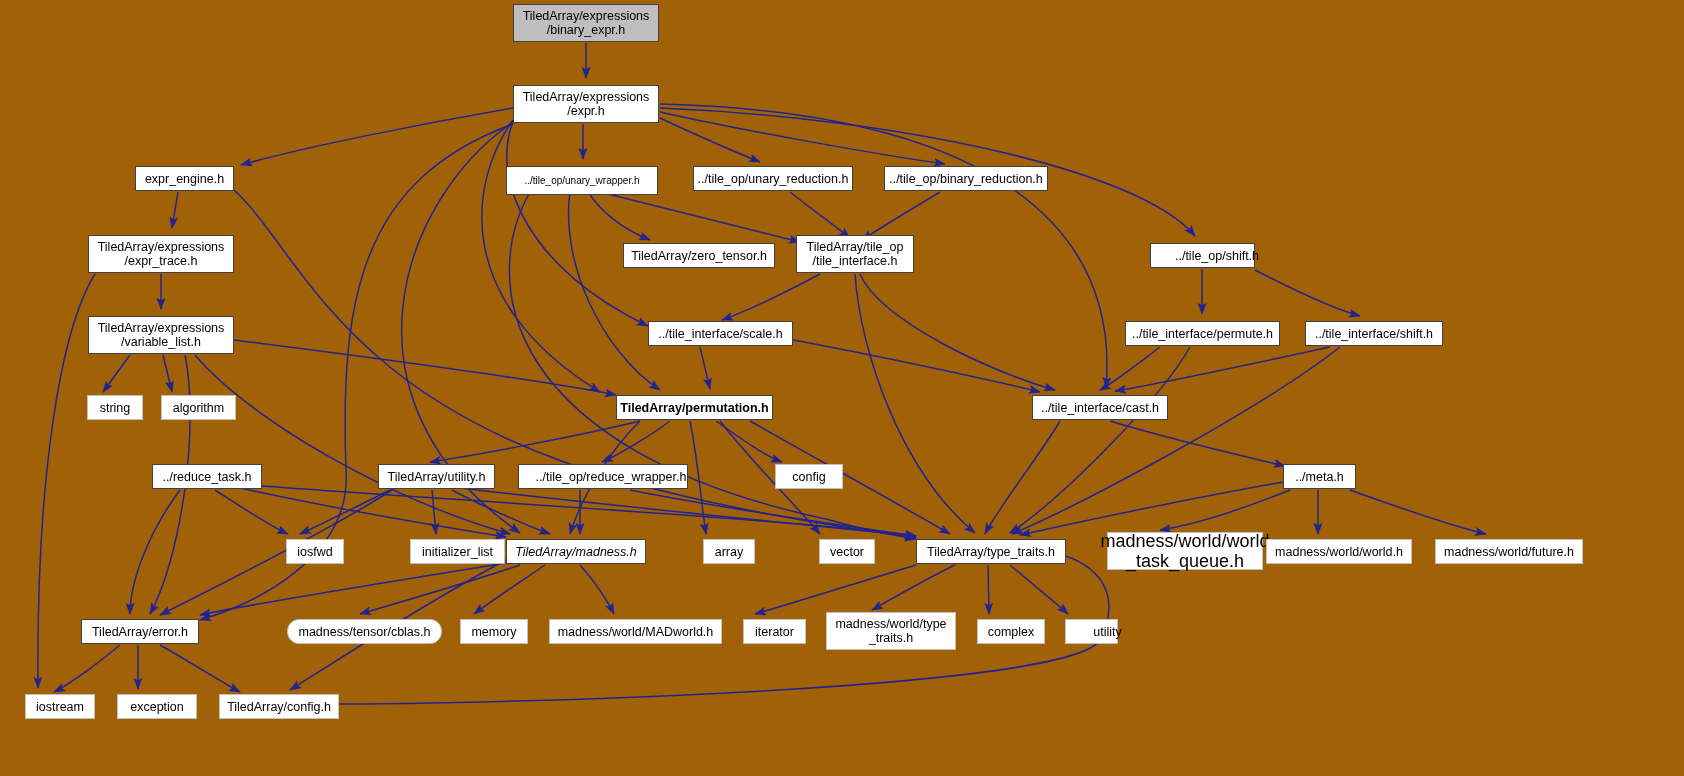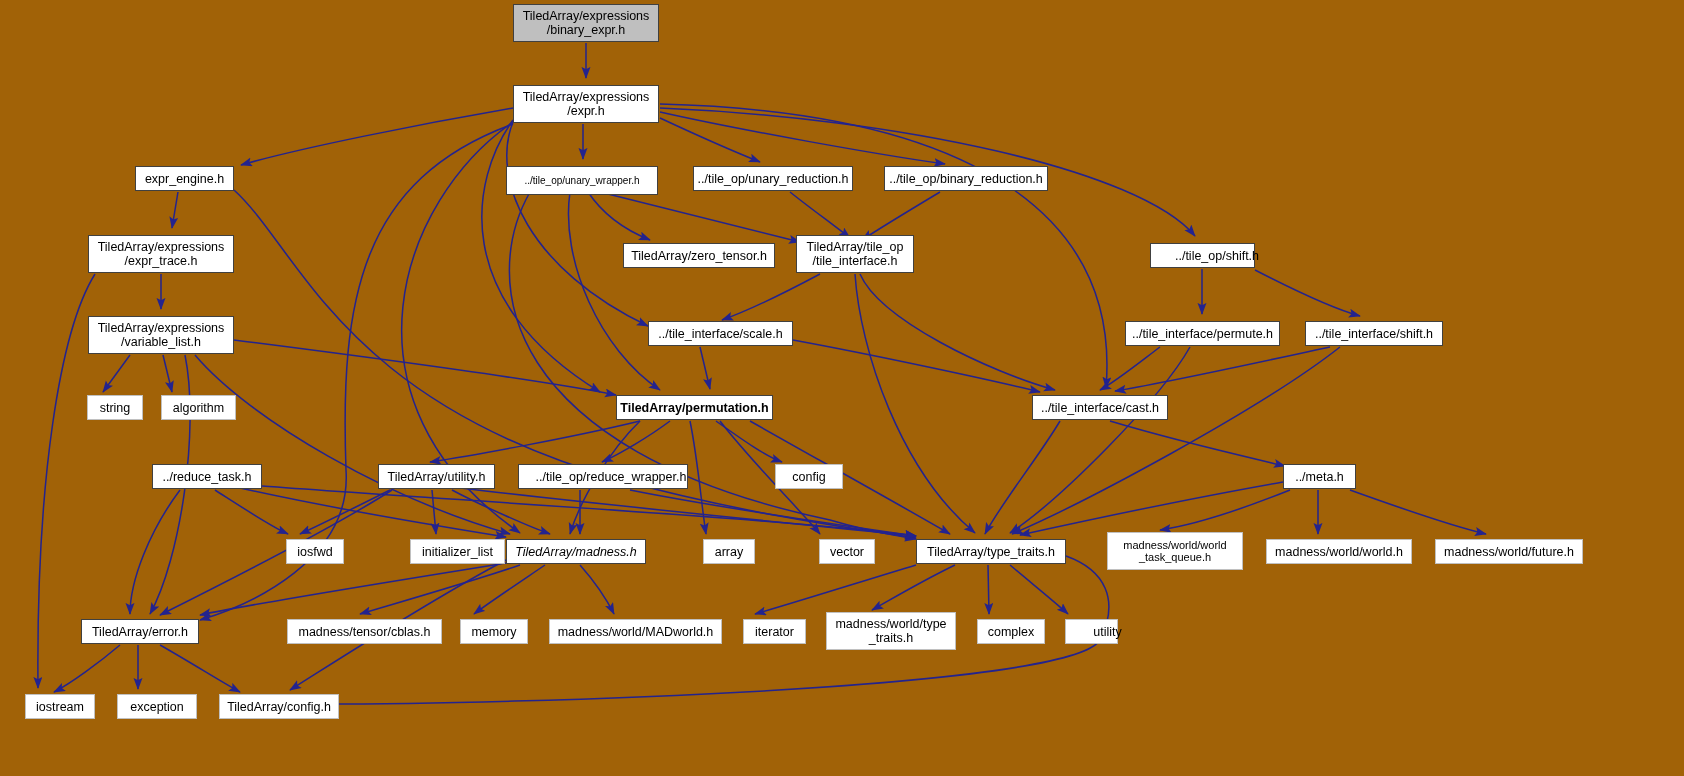--- a/index.html
+++ b/index.html
@@ -167,26 +167,26 @@
       <div class="node local" style="left: 378px; top: 464px; width: 117px; height: 25px; font-size: 12.5px;"><span>TiledArray/utility.h</span></div>
       <div class="node local" style="left: 518px; top: 464px; width: 170px; height: 25px; font-size: 12.5px; padding-left: 16px;"><span>../tile_op/reduce_wrapper.h</span></div>
       <div class="node ext" style="left: 754px; top: 464px; width: 68px; height: 25px; font-size: 12.5px;"><span>config</span></div>
       <div class="node local" style="left: 1283px; top: 464px; width: 73px; height: 25px; font-size: 12.5px;"><span>../meta.h</span></div>
       <div class="node ext" style="left: 265px; top: 539px; width: 58px; height: 25px; font-size: 12.5px;"><span>iosfwd</span></div>
       <div class="node ext" style="left: 389px; top: 539px; width: 95px; height: 25px; font-size: 12.5px;"><span>initializer_list</span></div>
       <div class="node local" style="left: 506px; top: 539px; width: 140px; height: 25px; font-size: 12.5px; font-style: italic;"><span>TiledArray/madness.h</span></div>
       <div class="node ext" style="left: 682px; top: 539px; width: 52px; height: 25px; font-size: 12.5px;"><span>array</span></div>
       <div class="node ext" style="left: 798px; top: 539px; width: 56px; height: 25px; font-size: 12.5px;"><span>vector</span></div>
       <div class="node local" style="left: 916px; top: 539px; width: 150px; height: 25px; font-size: 12.5px;"><span>TiledArray/type_traits.h</span></div>
-      <div class="node ext" style="left: 1086px; top: 532px; width: 136px; height: 38px; font-size: 11px;"><span>madness/world/world
+      <div class="node ext" style="left: 1086px; top: 532px; width: 156px; height: 38px; font-size: 18px;"><span>madness/world/world
 _task_queue.h</span></div>
       <div class="node ext" style="left: 1245px; top: 539px; width: 146px; height: 25px; font-size: 12.5px;"><span>madness/world/world.h</span></div>
       <div class="node ext" style="left: 1414px; top: 539px; width: 148px; height: 25px; font-size: 12.5px;"><span>madness/world/future.h</span></div>
       <div class="node local" style="left: 81px; top: 619px; width: 118px; height: 25px; font-size: 12.5px;"><span>TiledArray/error.h</span></div>
-      <div class="node ext" style="left: 266px; top: 619px; width: 155px; height: 25px; font-size: 12.5px;"><span>madness/tensor/cblas.h</span></div>
+      <div class="node ext" style="left: 266px; top: 619px; width: 155px; height: 25px; font-size: 12.5px; border-radius: 12px;"><span>madness/tensor/cblas.h</span></div>
       <div class="node ext" style="left: 439px; top: 619px; width: 68px; height: 25px; font-size: 12.5px;"><span>memory</span></div>
       <div class="node ext" style="left: 528px; top: 619px; width: 173px; height: 25px; font-size: 12.5px;"><span>madness/world/MADworld.h</span></div>
       <div class="node ext" style="left: 722px; top: 619px; width: 63px; height: 25px; font-size: 12.5px;"><span>iterator</span></div>
       <div class="node ext" style="left: 805px; top: 612px; width: 130px; height: 38px; font-size: 12.5px;"><span>madness/world/type
 _traits.h</span></div>
       <div class="node ext" style="left: 956px; top: 619px; width: 68px; height: 25px; font-size: 12.5px;"><span>complex</span></div>
       <div class="node ext" style="left: 1044px; top: 619px; width: 53px; height: 25px; font-size: 12.5px; padding-left: 32px;"><span>utility</span></div>
       <div class="node ext" style="left: 4px; top: 694px; width: 70px; height: 25px; font-size: 12.5px;"><span>iostream</span></div>
       <div class="node ext" style="left: 96px; top: 694px; width: 80px; height: 25px; font-size: 12.5px;"><span>exception</span></div>
       <div class="node ext" style="left: 198px; top: 694px; width: 120px; height: 25px; font-size: 12.5px;"><span>TiledArray/config.h</span></div>

